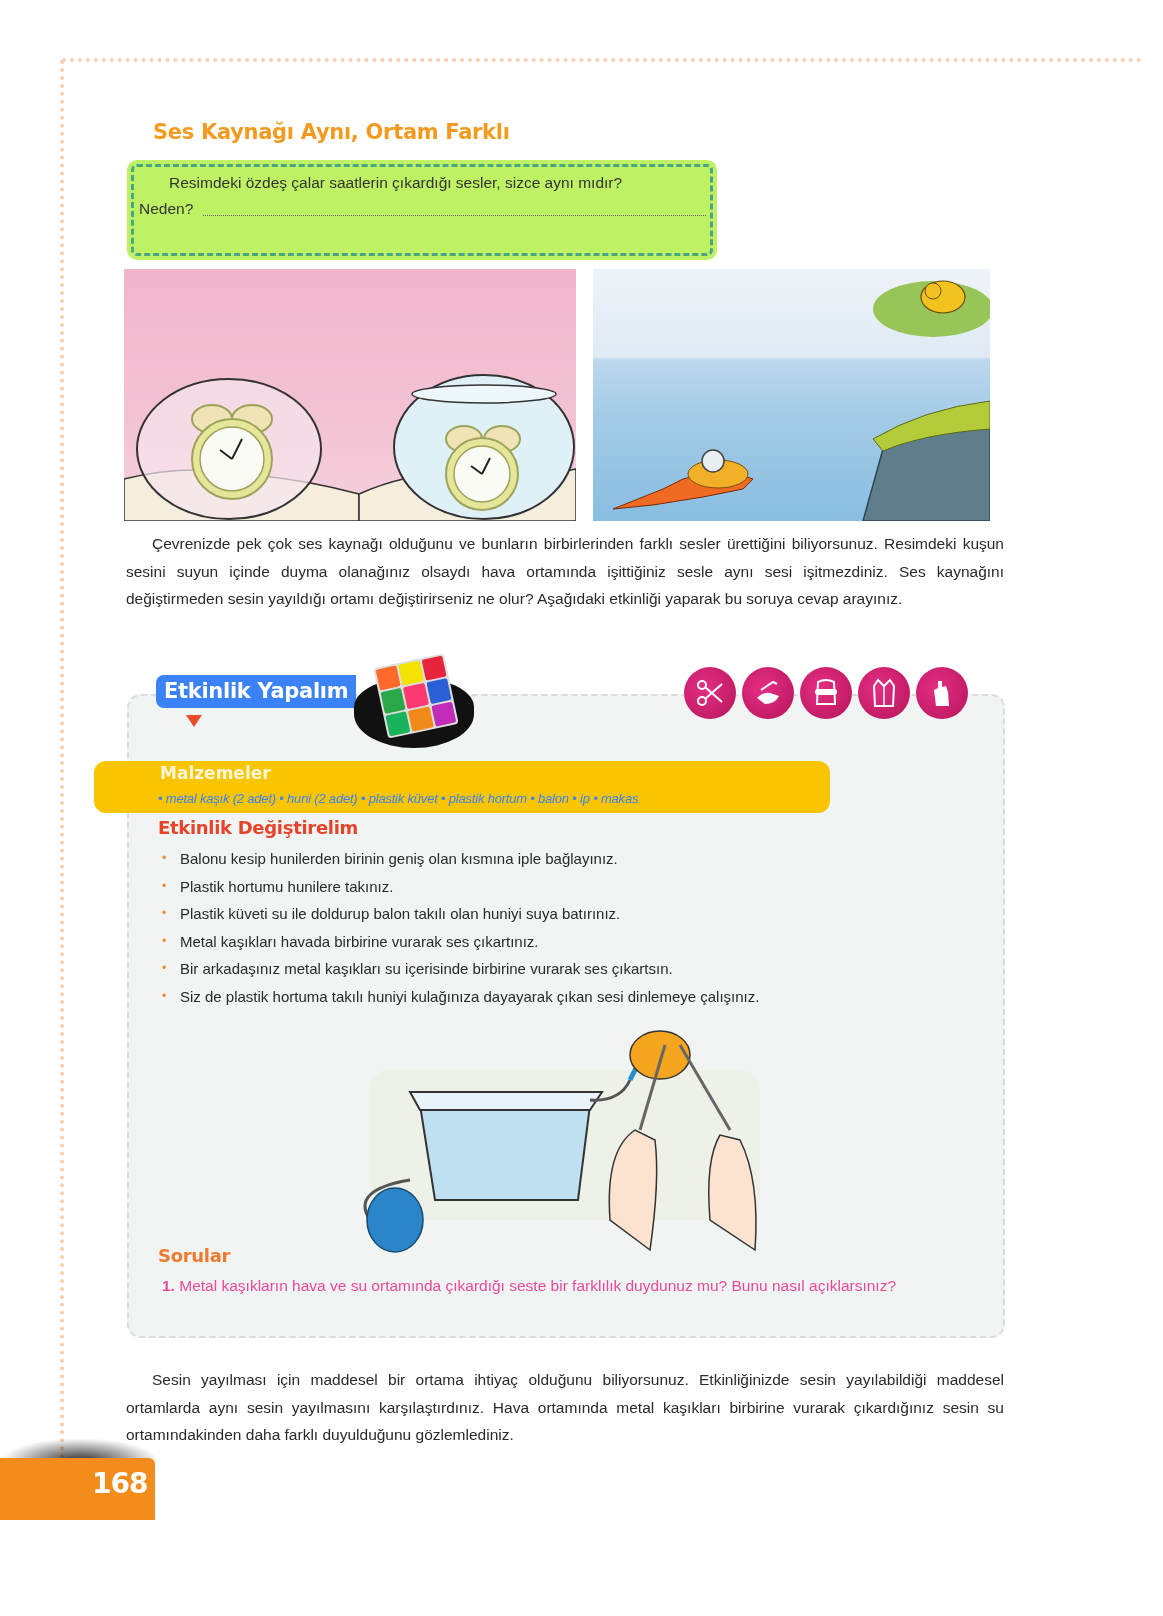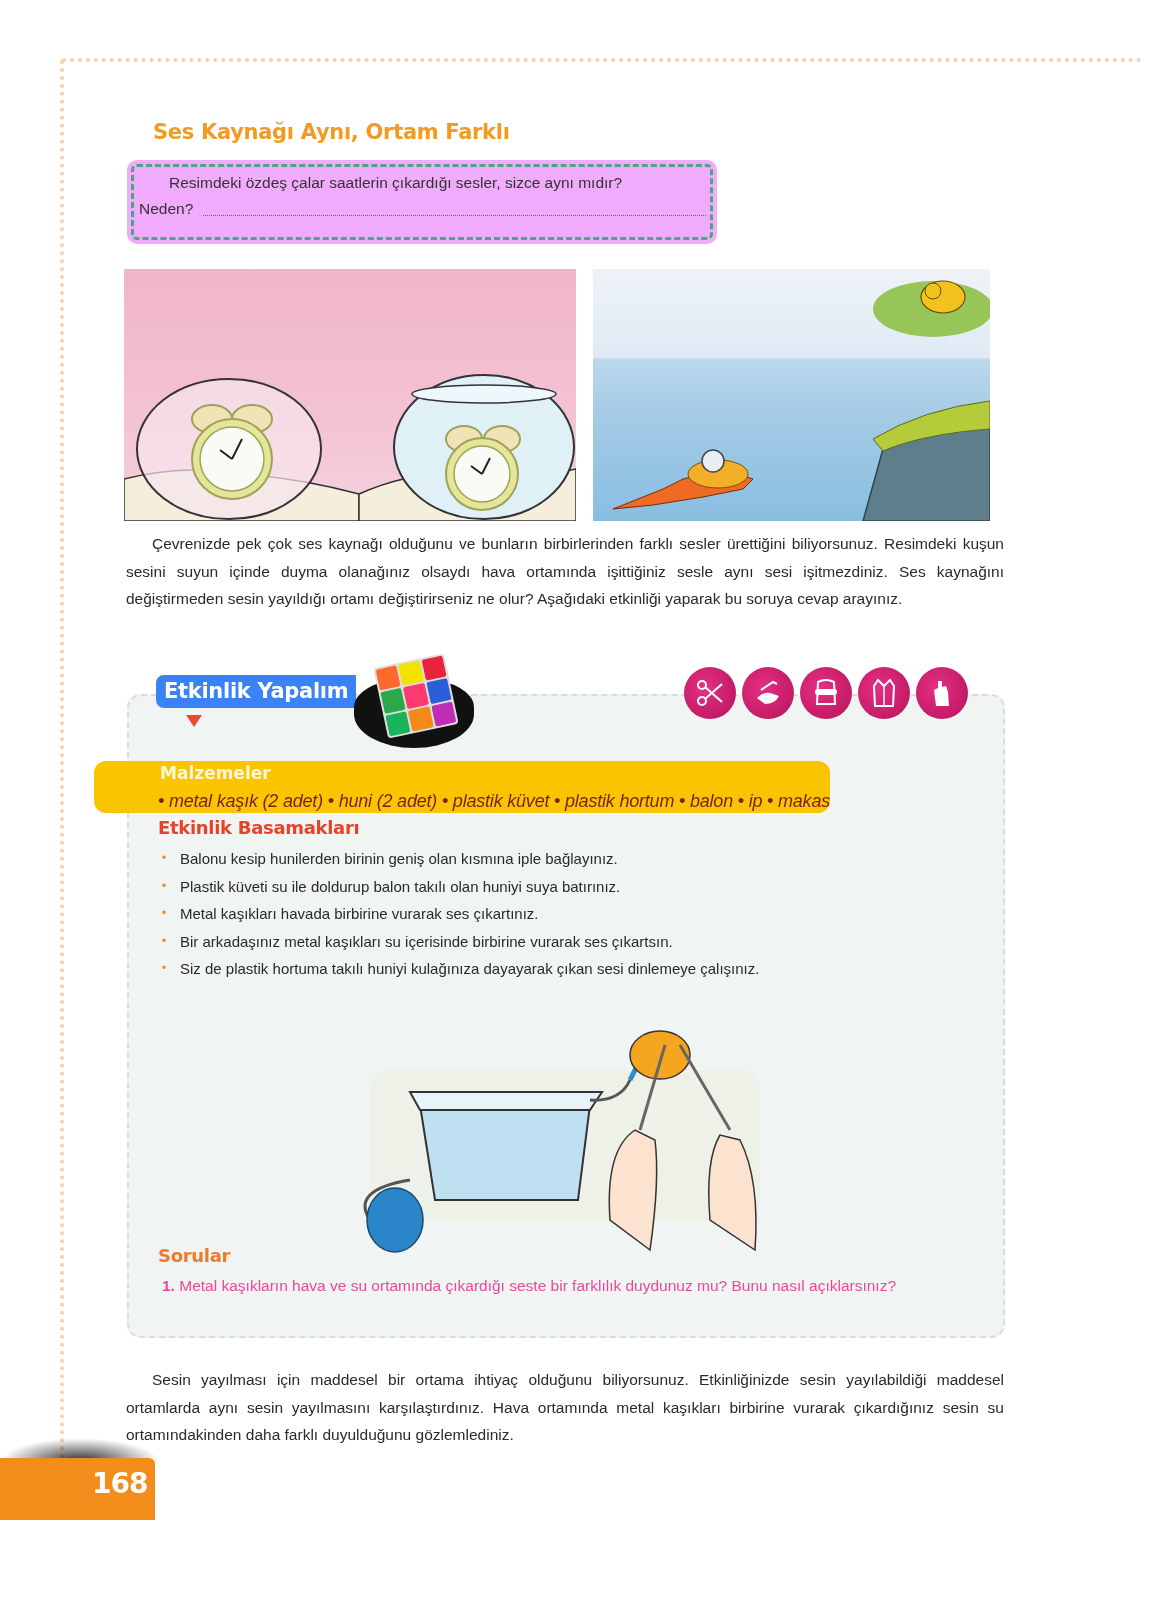--- a/index.html
+++ b/index.html
@@ -3,21 +3,21 @@
   <meta charset="utf-8">
   <style>
     * { box-sizing: border-box; margin: 0; padding: 0; }
     body { width: 1163px; height: 1616px; background: #ffffff; position: relative; overflow: hidden; font-family: "Liberation Sans", sans-serif; color: #2a2a2a; }
 
     .page-border-top { position: absolute; left: 62px; top: 58px; width: 1080px; height: 0; border-top: 4px dotted #f6cfae; }
     .page-border-left { position: absolute; left: 60px; top: 60px; width: 0; height: 1400px; border-left: 4px dotted #f6cfae; }
 
     .section-title { position: absolute; left: 153px; top: 120px; font-family: "DejaVu Sans", sans-serif; font-weight: bold; font-size: 21px; color: #f39a21; letter-spacing: -0.3px; }
 
-    .question-box { position: absolute; left: 127px; top: 160px; width: 590px; height: 84px; background: #f0abfc; border-radius: 10px; }
+    .question-box { position: absolute; left: 127px; top: 160px; width: 590px; height: 100px; background: #bef264; border-radius: 10px; }
     .question-box-inner { position: absolute; left: 4px; top: 4px; right: 4px; bottom: 4px; border: 3px dashed #49a783; border-radius: 6px; border-right-style: dashed; }
     .q-line1 { position: absolute; left: 42px; top: 14px; font-size: 15.5px; color: #333; }
     .q-line2 { position: absolute; left: 12px; top: 40px; font-size: 15.5px; color: #333; }
     .q-dots { position: absolute; left: 76px; top: 55px; width: 503px; border-bottom: 1.5px dotted #666; }
 
     .img-clocks { position: absolute; left: 124px; top: 269px; width: 452px; height: 252px; overflow: hidden; background: linear-gradient(180deg,#f1b5cb 0%,#f3c3d4 60%,#f6d2dd 100%); }
     .img-sea { position: absolute; left: 593px; top: 269px; width: 397px; height: 252px; overflow: hidden; background: linear-gradient(180deg,#eef3f8 0%,#dfeaf4 35%,#bcd8ec 36%,#a4cbe6 58%,#88bee1 100%); }
 
     .para { position: absolute; left: 126px; font-size: 15.5px; line-height: 27.7px; color: #2a2a2a; text-align: justify; }
     .para-1 { top: 530px; width: 878px; }
@@ -34,21 +34,21 @@
     .cube span { display: block; border-radius: 2px; }
 
     .sub-title { position: absolute; left: 158px; top: 732px; font-family: "DejaVu Sans", sans-serif; font-weight: bold; font-size: 19px; color: #1d7b75; letter-spacing: -0.3px; margin-top: 46px; }
 
     .safety-icons { position: absolute; left: 684px; top: 667px; display: flex; gap: 6px; }
     .safety-icon { width: 52px; height: 52px; border-radius: 50%; background: radial-gradient(circle at 40% 40%,#e52f84,#b5145a); display: flex; align-items: center; justify-content: center; }
     .safety-icon svg { width: 34px; height: 34px; }
 
     .materials-bar { position: absolute; left: 94px; top: 761px; width: 736px; height: 52px; background: #f9c500; border-radius: 12px; }
     .materials-label { position: absolute; left: 160px; top: 763px; font-family: "DejaVu Sans", sans-serif; font-weight: bold; font-size: 17px; color: #fff6d8; }
-    .materials-list { position: absolute; left: 158px; top: 791px; font-size: 18px; font-style: italic; color: #7f1d1d; letter-spacing: -0.2px; }
+    .materials-list { position: absolute; left: 158px; top: 791px; font-size: 13px; font-style: italic; color: #3b82f6; letter-spacing: -0.2px; }
 
     .steps-title { position: absolute; left: 158px; top: 817px; font-family: "DejaVu Sans", sans-serif; font-weight: bold; font-size: 18px; color: #e8432a; letter-spacing: -0.3px; }
     .steps-list { position: absolute; left: 160px; top: 845px; list-style: none; }
     .steps-list li { font-size: 15px; line-height: 27.5px; color: #2a2a2a; position: relative; padding-left: 20px; }
     .steps-list li::before { content: "•"; position: absolute; left: 2px; top: 0; color: #ee8a2e; font-size: 12px; }
 
     .illustration { position: absolute; left: 340px; top: 1020px; width: 430px; height: 240px; }
 
     .questions-title { position: absolute; left: 158px; top: 1245px; font-family: "DejaVu Sans", sans-serif; font-weight: bold; font-size: 18px; color: #ee7a2e; letter-spacing: -0.3px; }
     .question-1 { position: absolute; left: 132px; top: 1272px; width: 866px; font-size: 15.5px; line-height: 27.5px; color: #ec4899; text-align: justify; }
@@ -161,23 +161,24 @@
     <svg viewBox="0 0 34 34">
         <path d="M11 30 L9 14 L13 12 L13 5 L17 5 L17 11 L21 10 L23 16 L24 30 Z" fill="#fff"></path>
       </svg>
   </div>
 </div>
 
 <div class="materials-bar"></div>
 <div class="materials-label">Malzemeler</div>
 <div class="materials-list">• metal kaşık (2 adet) • huni (2 adet) • plastik küvet • plastik hortum • balon • ip • makas</div>
 
-<div class="steps-title">Etkinlik Basamakları</div>
+<div class="steps-title">Etkinlik Değiştirelim</div>
 <ul class="steps-list">
   <li>Balonu kesip hunilerden birinin geniş olan kısmına iple bağlayınız.</li>
+  <li>Plastik hortumu hunilere takınız.</li>
   <li>Plastik küveti su ile doldurup balon takılı olan huniyi suya batırınız.</li>
   <li>Metal kaşıkları havada birbirine vurarak ses çıkartınız.</li>
   <li>Bir arkadaşınız metal kaşıkları su içerisinde birbirine vurarak ses çıkartsın.</li>
   <li>Siz de plastik hortuma takılı huniyi kulağınıza dayayarak çıkan sesi dinlemeye çalışınız.</li>
 </ul>
 
 <div class="illustration">
   <svg width="430" height="240" viewBox="0 0 430 240">
     <rect x="30" y="50" width="390" height="150" rx="20" fill="#ecefe2" opacity="0.7"></rect>
     <path d="M80 85 L250 85 L238 180 L95 180 Z" fill="#bfe0f1" stroke="#333" stroke-width="2"></path>

